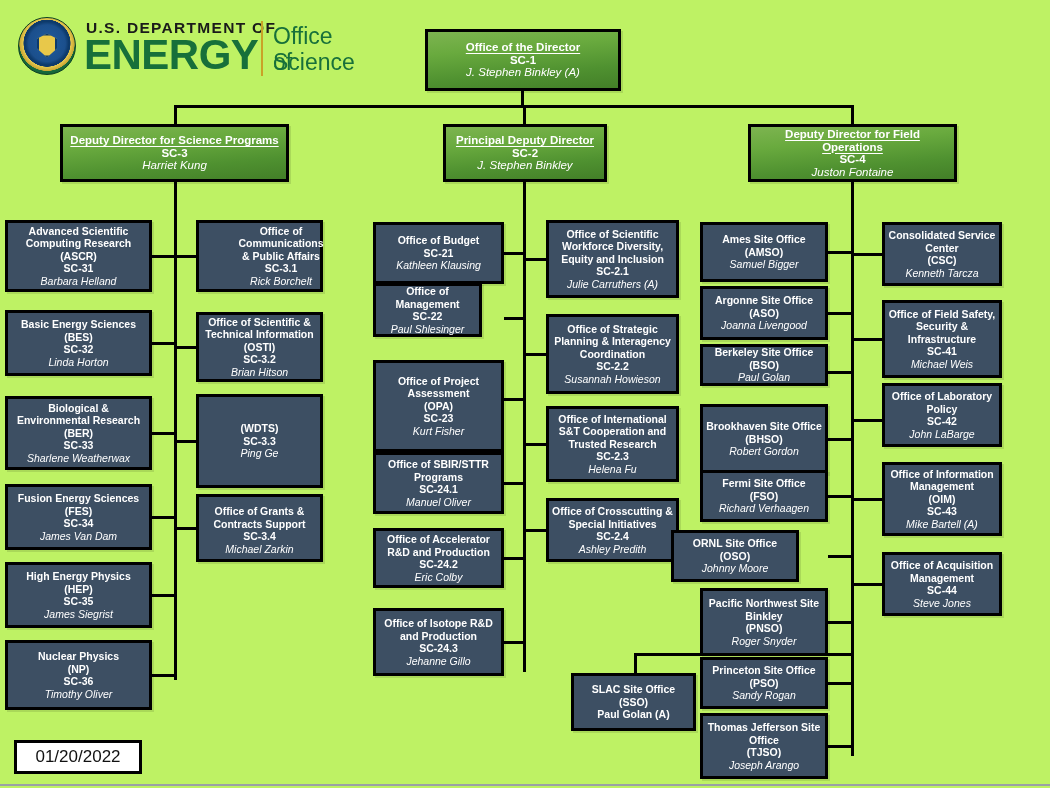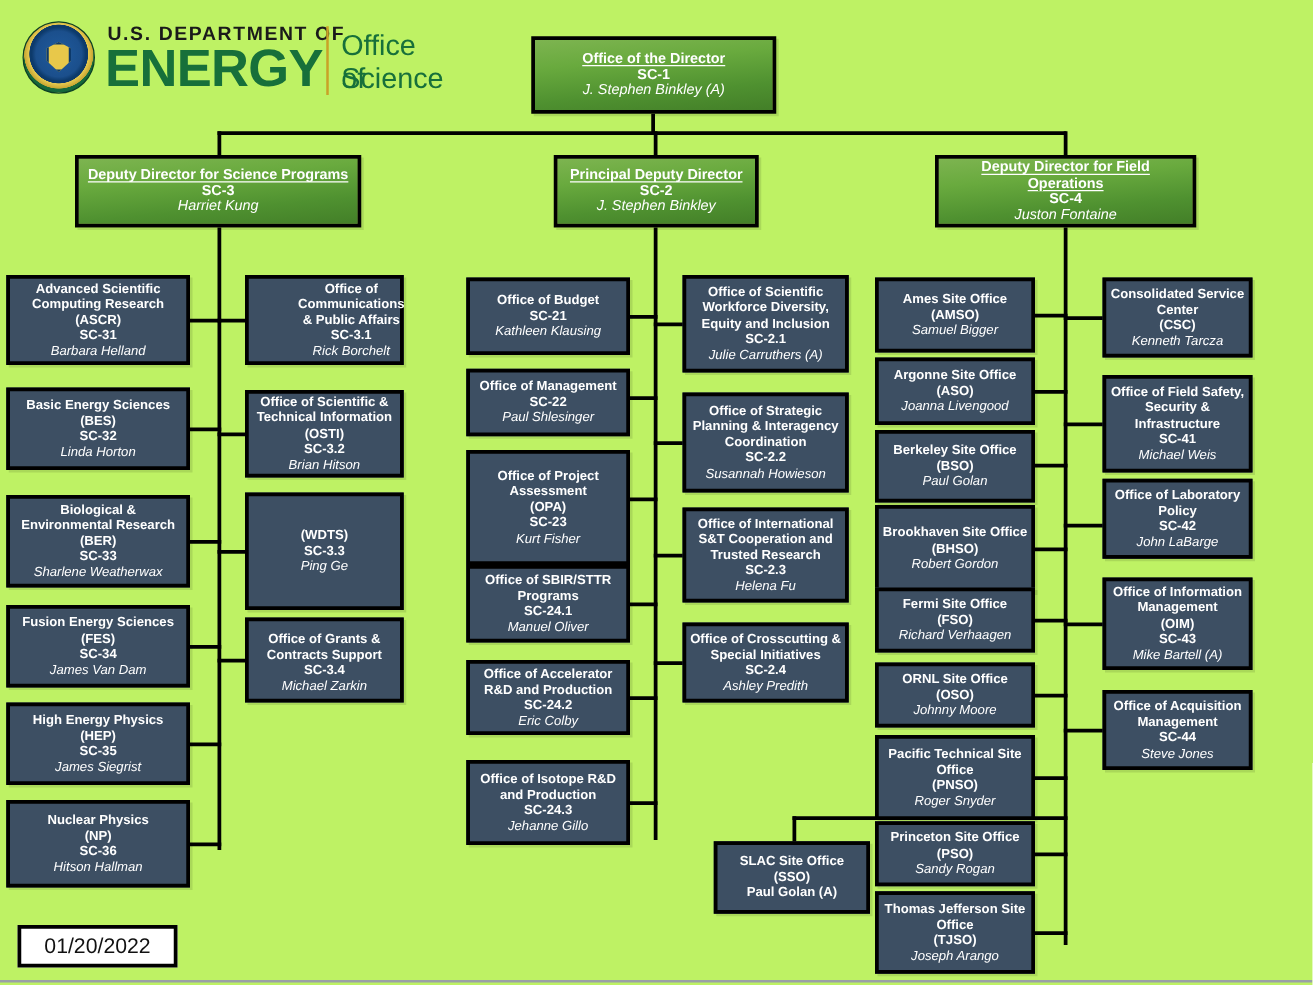--- a/index.html
+++ b/index.html
@@ -188,21 +188,21 @@
         <div class="t">High Energy Physics</div>
         <div class="t">(HEP)</div>
         <div class="code">SC-35</div>
         <div class="nm">James Siegrist</div>
       </div>
       <div class="ln hl" style="left: 152px; top: 594px; width: 25px;"></div>
       <div class="node navy" style="left: 5px; top: 640px; width: 147px; height: 70px;">
         <div class="t">Nuclear Physics</div>
         <div class="t">(NP)</div>
         <div class="code">SC-36</div>
-        <div class="nm">Hitson Hallman</div>
+        <div class="nm">Timothy Oliver</div>
       </div>
       <div class="ln hl" style="left: 152px; top: 674px; width: 25px;"></div>
       <div class="node navy" style="left: 196px; top: 220px; width: 127px; height: 72px; padding-left: 46px;">
         <div class="t">Office of Communications &amp; Public Affairs</div>
         <div class="code">SC-3.1</div>
         <div class="nm">Rick Borchelt</div>
       </div>
       <div class="ln hl" style="left: 174px; top: 255px; width: 25px;"></div>
       <div class="node navy" style="left: 196px; top: 312px; width: 127px; height: 70px;">
         <div class="t">Office of Scientific &amp; Technical Information</div>
@@ -222,21 +222,21 @@
         <div class="code">SC-3.4</div>
         <div class="nm">Michael Zarkin</div>
       </div>
       <div class="ln hl" style="left: 174px; top: 527px; width: 25px;"></div>
       <div class="node navy" style="left: 373px; top: 222px; width: 131px; height: 62px;">
         <div class="t">Office of Budget</div>
         <div class="code">SC-21</div>
         <div class="nm">Kathleen Klausing</div>
       </div>
       <div class="ln hl" style="left: 504px; top: 252px; width: 22px;"></div>
-      <div class="node navy" style="left: 373px; top: 295px; width: 131px; height: 54px;">
+      <div class="node navy" style="left: 373px; top: 283px; width: 109px; height: 54px;">
         <div class="t">Office of Management</div>
         <div class="code">SC-22</div>
         <div class="nm">Paul Shlesinger</div>
       </div>
       <div class="ln hl" style="left: 504px; top: 317px; width: 22px;"></div>
       <div class="node navy" style="left: 373px; top: 360px; width: 131px; height: 92px;">
         <div class="t">Office of Project Assessment</div>
         <div class="t">(OPA)</div>
         <div class="code">SC-23</div>
         <div class="nm">Kurt Fisher</div>
@@ -320,46 +320,46 @@
         <div class="t">(AMSO)</div>
         <div class="nm">Samuel Bigger</div>
       </div>
       <div class="ln hl" style="left: 828px; top: 251px; width: 26px;"></div>
       <div class="node navy" style="left: 700px; top: 286px; width: 128px; height: 54px;">
         <div class="t">Argonne Site Office</div>
         <div class="t">(ASO)</div>
         <div class="nm">Joanna Livengood</div>
       </div>
       <div class="ln hl" style="left: 828px; top: 312px; width: 26px;"></div>
-      <div class="node navy" style="left: 700px; top: 344px; width: 128px; height: 58px;">
+      <div class="node navy" style="left: 700px; top: 344px; width: 128px; height: 42px;">
         <div class="t">Berkeley Site Office</div>
         <div class="t">(BSO)</div>
         <div class="nm">Paul Golan</div>
       </div>
       <div class="ln hl" style="left: 828px; top: 371px; width: 26px;"></div>
       <div class="node navy" style="left: 700px; top: 404px; width: 128px; height: 70px;">
         <div class="t">Brookhaven Site Office</div>
         <div class="t">(BHSO)</div>
         <div class="nm">Robert Gordon</div>
       </div>
       <div class="ln hl" style="left: 828px; top: 438px; width: 26px;"></div>
       <div class="node navy" style="left: 700px; top: 470px; width: 128px; height: 52px;">
         <div class="t">Fermi Site Office</div>
         <div class="t">(FSO)</div>
         <div class="nm">Richard Verhaagen</div>
       </div>
       <div class="ln hl" style="left: 828px; top: 495px; width: 26px;"></div>
-      <div class="node navy" style="left: 700px; top: 530px; width: 128px; height: 52px;">
+      <div class="node navy" style="left: 671px; top: 530px; width: 128px; height: 52px;">
         <div class="t">ORNL Site Office</div>
         <div class="t">(OSO)</div>
         <div class="nm">Johnny Moore</div>
       </div>
       <div class="ln hl" style="left: 828px; top: 555px; width: 26px;"></div>
       <div class="node navy" style="left: 700px; top: 588px; width: 128px; height: 68px;">
-        <div class="t">Pacific Technical Site Office</div>
+        <div class="t">Pacific Northwest Site Binkley</div>
         <div class="t">(PNSO)</div>
         <div class="nm">Roger Snyder</div>
       </div>
       <div class="ln hl" style="left: 828px; top: 621px; width: 26px;"></div>
       <div class="node navy" style="left: 700px; top: 657px; width: 128px; height: 52px;">
         <div class="t">Princeton Site Office</div>
         <div class="t">(PSO)</div>
         <div class="nm">Sandy Rogan</div>
       </div>
       <div class="ln hl" style="left: 828px; top: 682px; width: 26px;"></div>

